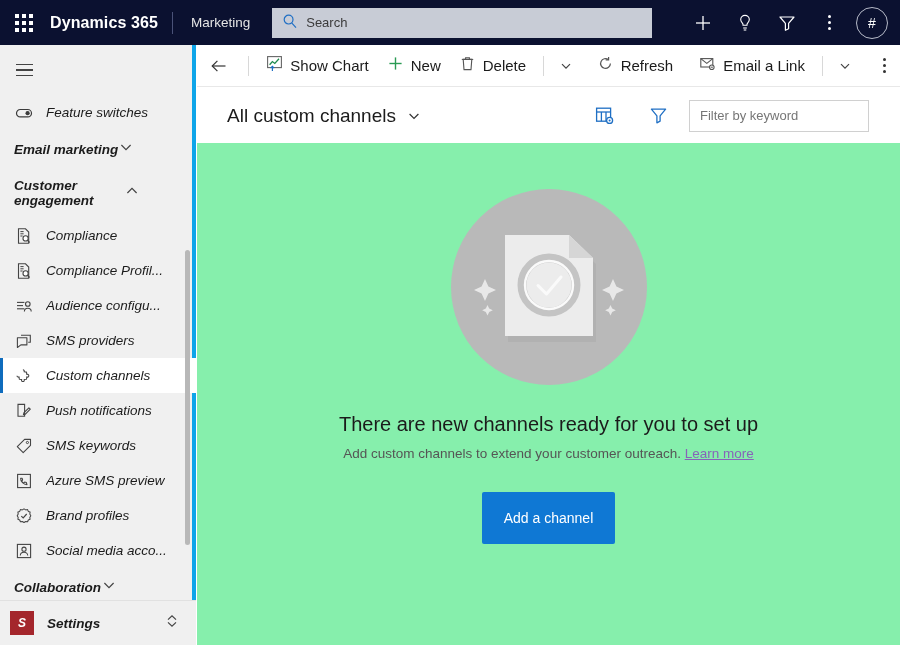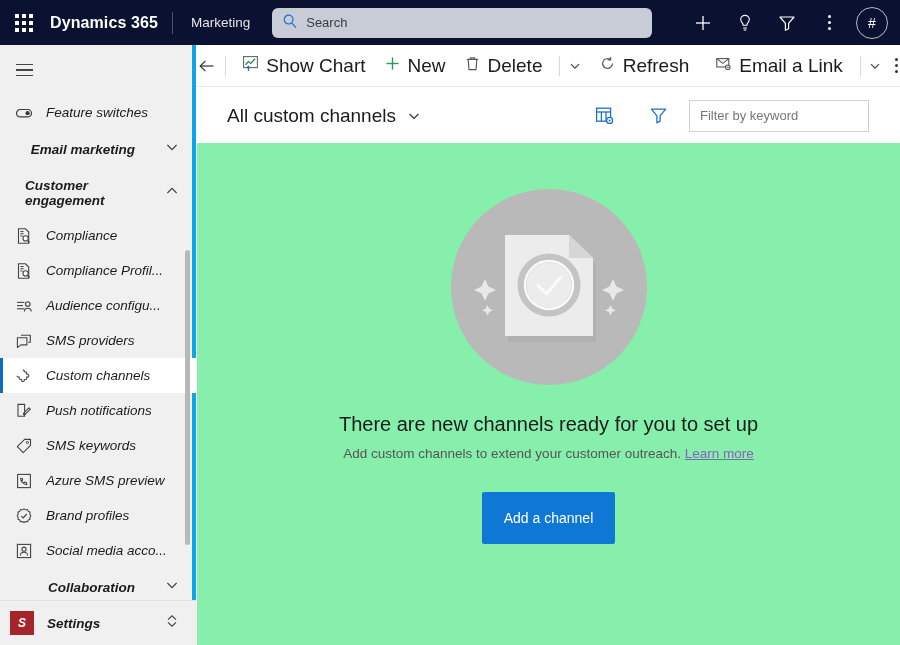--- a/index.html
+++ b/index.html
@@ -39,21 +39,20 @@
     color: #e5e5e5; font-size: 13.5px; padding: 0 18px;
     white-space: nowrap;
   }
   .search-box {
     width: 380px; height: 30px;
     background: #c8ccd6;
     display: flex; align-items: center;
     padding: 0 10px;
     margin-left: 4px;
     cursor: text;
-    border-radius: 6px;
   }
   .search-box svg { flex: 0 0 auto; }
   .search-placeholder {
     font-size: 13px; color: #3b3b3b; margin-left: 8px;
   }
   .header-spacer { flex: 1 1 auto; }
   .hdr-icon {
     width: 42px; height: 45px;
     display: flex; align-items: center; justify-content: center;
     cursor: pointer;
@@ -100,22 +99,22 @@
     font-size: 13.5px; color: #1b1b1b;
     white-space: nowrap; overflow: hidden;
   }
   .sb-item.selected { background: #ffffff; }
   .sb-item.selected::before {
     content: ""; position: absolute; left: 0; top: 0;
     width: 3px; height: 35px; background: #0f6cbd;
   }
   .sb-group {
     height: 38px; display: flex; align-items: center;
-    justify-content: flex-end;
-    padding: 0 16px 0 14px; cursor: pointer; gap: 29px;
+    justify-content: flex-start;
+    padding: 0 16px 0 14px; cursor: pointer;
   }
   .sb-group .gl {
     font-size: 13.5px; font-weight: bold; color: #1b1b1b;
     line-height: 15px;
   }
   .sb-group.tall { height: 50px; }
   .chev { flex: 0 0 auto; }
 
   .sb-scrollbar {
     position: absolute; left: 185px; top: 205px;
@@ -150,21 +149,21 @@
   .cmd-back {
     width: 44px; height: 42px;
     display: flex; align-items: center; justify-content: center;
     cursor: pointer;
   }
   .cmd-sep { width: 1px; height: 20px; background: #d8d8d8; margin: 0 8px; }
   .cmd-btn {
     height: 42px; display: flex; align-items: center;
     padding: 0 9px; cursor: pointer; gap: 7px;
   }
-  .cmd-btn .ctext { font-size: 19px; color: #1b1b1b; white-space: nowrap; }
+  .cmd-btn .ctext { font-size: 15px; color: #1b1b1b; white-space: nowrap; }
   .cmd-caret {
     width: 28px; height: 42px;
     display: flex; align-items: center; justify-content: center;
     cursor: pointer;
   }
   .cmd-overflow {
     width: 32px; height: 42px;
     display: flex; align-items: center; justify-content: center;
     cursor: pointer;
   }

